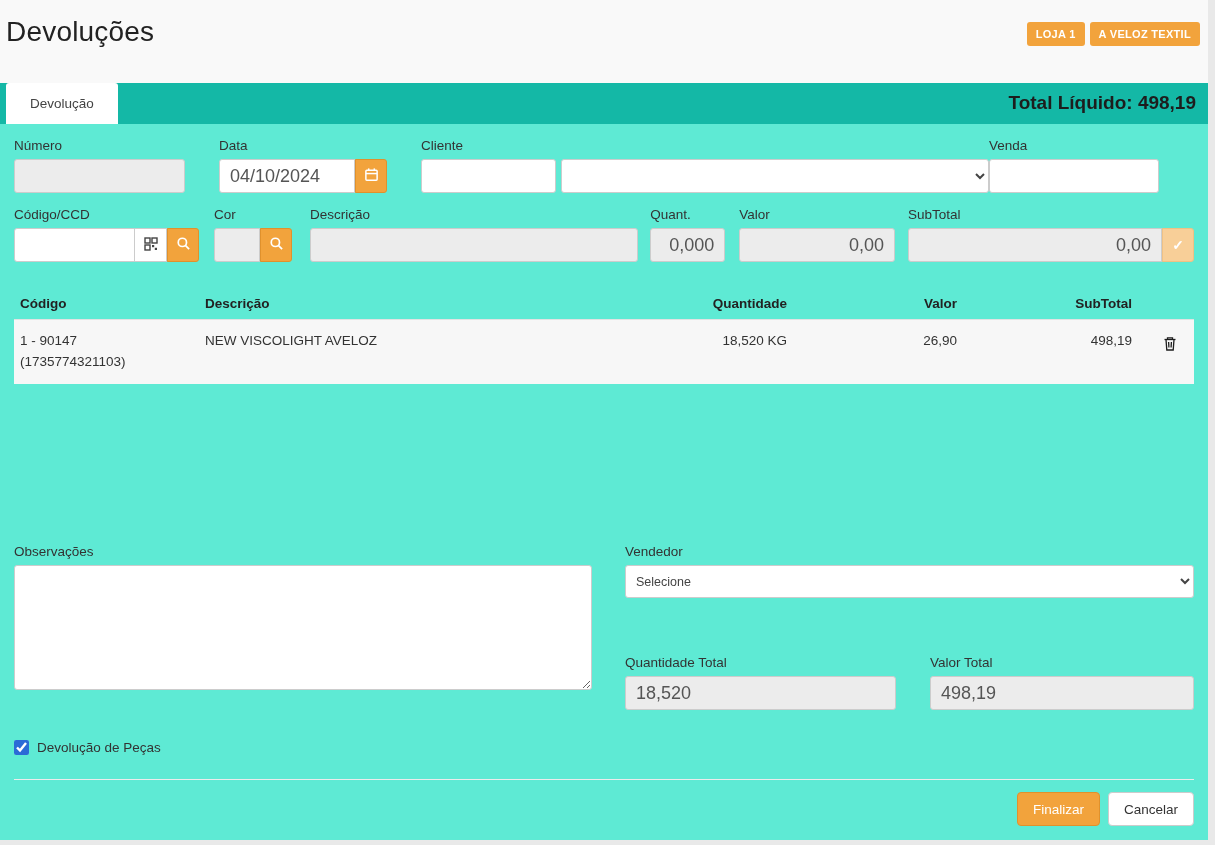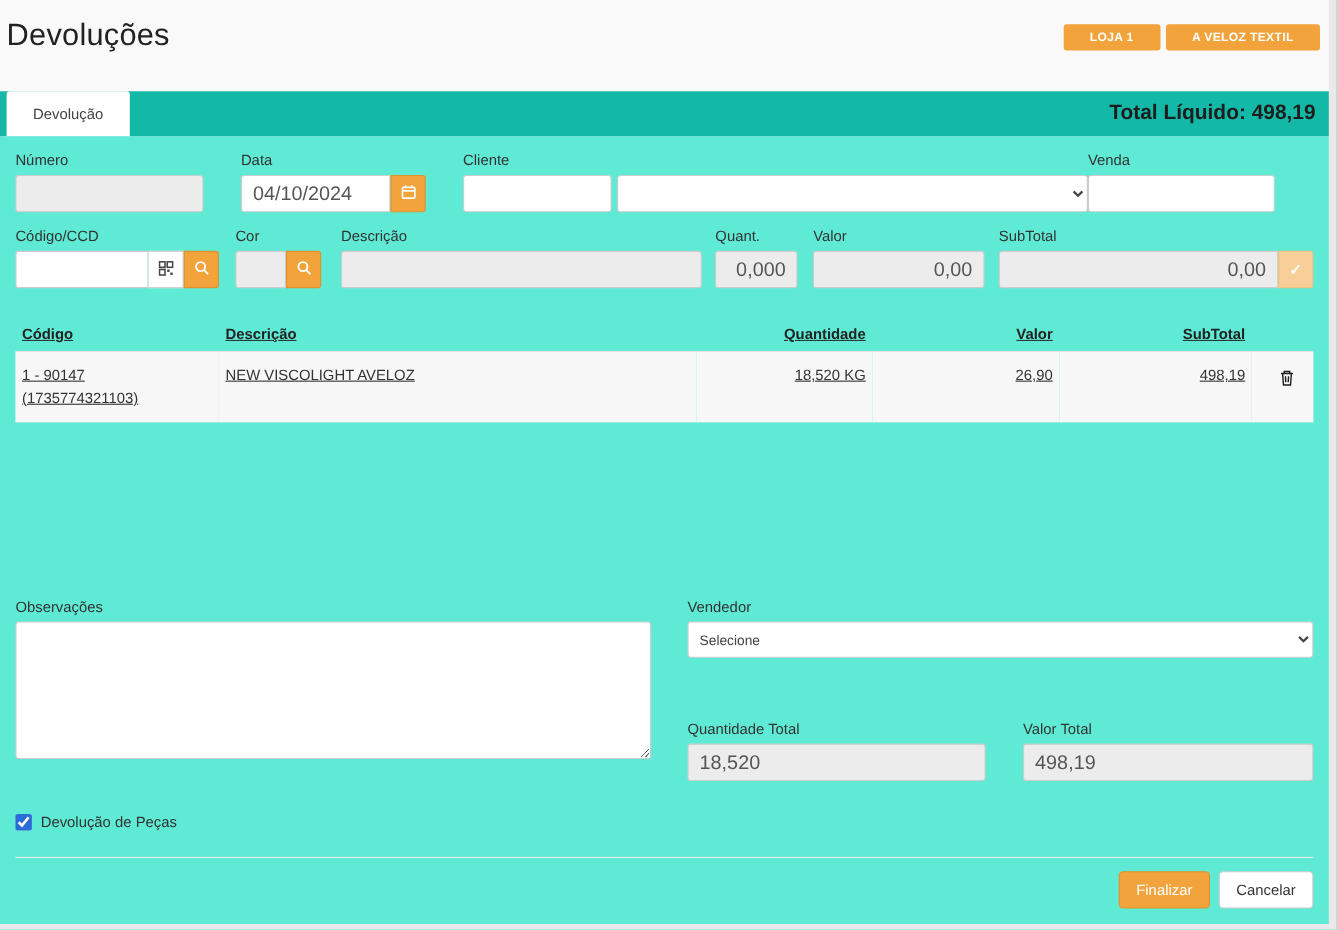--- a/index.html
+++ b/index.html
@@ -16,21 +16,21 @@
   .header {
     background: #f9f9f9;
     padding: 16px 8px 12px 6px;
     display: flex; justify-content: space-between; align-items: flex-start;
     height: 83px;
   }
   .title { font-size: 28px; font-weight: 500; color: #222; letter-spacing: .2px; }
   .badges { display: flex; gap: 5px; padding-top: 6px; }
   .badge {
     background: #F2A33C; color: #fff; font-size: 11px; font-weight: bold;
-    padding: 6px 24px; border-radius: 3px; letter-spacing: .3px; cursor: pointer;
+    padding: 6px 9px; border-radius: 3px; letter-spacing: .3px; cursor: pointer;
     white-space: nowrap;
   }
 
   
   .tabstrip {
     background: #14b8a6; height: 41px;
     display: flex; justify-content: space-between; align-items: flex-end;
   }
   .tab {
     background: #fff; height: 41px; margin-left: 6px;
@@ -88,21 +88,21 @@
   .w-cor { width: 78px; margin-right: 18px; }
   .w-cor input { width: 46px; }
   .w-desc { width: 390px; margin-right: 12px; }
   .w-quant { width: 89px; margin-right: 14px; }
   .w-valor { width: 185px; margin-right: 13px; }
   .w-subtotal { flex: 1; }
   .w-subtotal input { flex: 1; width: auto; }
 
   
   .table-section { flex: 1; margin-top: 26px; }
-  .tgrid { display: grid; grid-template-columns: 185px 1fr 160px 170px 175px 56px; text-decoration: underline; }
+  .tgrid { display: grid; grid-template-columns: 185px 1fr 160px 170px 175px 56px; }
   .tgrid .th {
     font-weight: bold; font-size: 13.5px; color: #222;
     padding: 8px 6px; border-bottom: 1px solid #e3e3e3;
   }
   .tgrid .td { font-size: 13.5px; padding: 11px 6px; background: #f7f7f7; line-height: 1.55; }
   .t-right { text-align: right; }
   .trash-cell { display: flex; justify-content: flex-end; align-items: flex-start; padding-right: 14px !important; }
   .trash-btn { background: none; border: none; cursor: pointer; padding: 2px; margin-top: 2px; }
 
   

